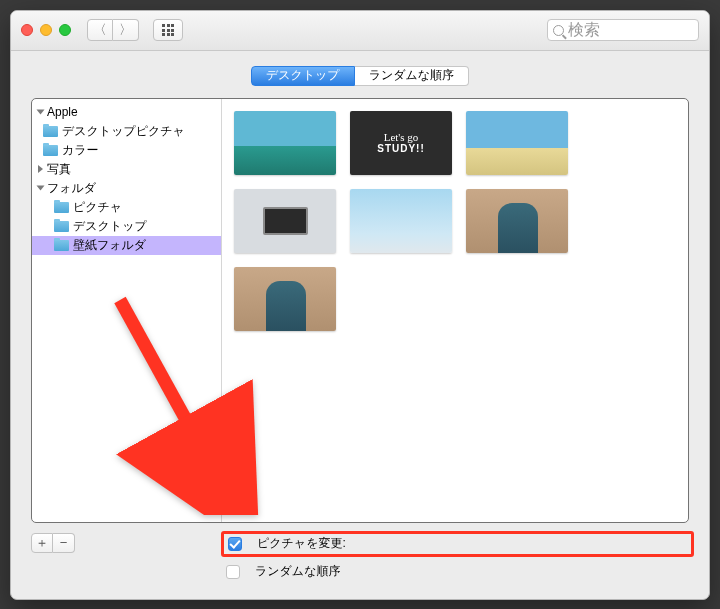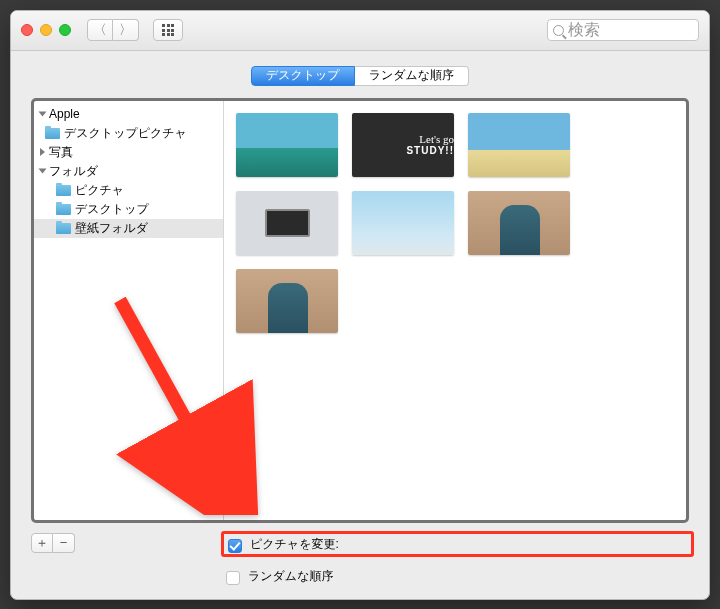--- a/index.html
+++ b/index.html
@@ -36,49 +36,49 @@
 .t2{background:linear-gradient(#5a3d2e,#8a6d5e);top:28px;left:6px;transform:rotate(8deg)}
 .t3{background:linear-gradient(#3a7454,#5ca876);top:20px;right:0;transform:rotate(4deg)}
 .arr-circ{position:absolute;inset:0;display:flex;align-items:center;justify-content:center}
 .arr-circ svg{width:52px;height:52px}
 .fit-row{display:flex;align-items:flex-start;padding-top:28px}
 .select{height:22px;background:#fff;border:1px solid #c7c7c7;border-radius:4px;display:flex;align-items:center;padding:0 0 0 8px;font-size:12px;position:relative;min-width:190px}
 .sel-arrow{width:17px;height:100%;background:linear-gradient(#6db3fa,#2a7de1);border-radius:0 3px 3px 0;margin-left:auto;display:flex;flex-direction:column;align-items:center;justify-content:center}
 .sel-arrow:before,.sel-arrow:after{content:"";border-left:3px solid transparent;border-right:3px solid transparent}
 .sel-arrow:before{border-bottom:3px solid #fff;margin-bottom:2px}
 .sel-arrow:after{border-top:3px solid #fff}
-.lower{display:flex;flex:1;margin:0 20px;border:3px solid #737373;border-radius:5px;background:#fff;overflow:hidden}
+.lower{display:flex;flex:1;margin:0 20px;border:1px solid #737373;border-radius:5px;background:#fff;overflow:hidden}
 .sidebar{width:190px;border-right:1px solid #d6d6d6;font-size:12px;padding:4px 0;overflow:auto}
 .side-item{height:19px;display:flex;align-items:center;padding:0 6px;gap:4px;cursor:default}
-.side-item.sel{background:#e5e5e5}
+.side-item.sel{background:#c4b5fd}
 .tri{width:0;height:0;border-top:4px solid transparent;border-bottom:4px solid transparent;border-left:5px solid #7a7a7a}
 .tri.open{transform:rotate(90deg)}
 .folder{width:15px;height:11px;background:linear-gradient(#7cc5e8,#4da8d8);border-radius:1px;position:relative}
 .folder:before{content:"";position:absolute;top:-2px;left:0;width:6px;height:3px;background:#7cc5e8;border-radius:1px 1px 0 0}
 .indent1{padding-left:11px}
 .indent2{padding-left:22px}
 .thumbs{flex:1;padding:12px;display:flex;flex-wrap:wrap;gap:14px;align-content:flex-start;position:relative}
 .thumb{width:102px;height:64px;border-radius:2px;box-shadow:0 1px 2px rgba(0,0,0,.2)}
 .th1{background:linear-gradient(180deg,#5fb8d4 0%,#5fb8d4 55%,#2a9a8f 55%,#1f7a6f 100%)}
-.th2{background:#2c2c2c;display:flex;flex-direction:column;align-items:flex-end;justify-content:center;color:#fff;font-size:10px}
+.th2{background:#2c2c2c;display:flex;flex-direction:column;align-items:center;justify-content:center;color:#fff;font-size:10px}
 .th2 .l1{font-family:cursive;font-size:11px}
 .th2 .l2{font-weight:bold;letter-spacing:1px}
 .th3{background:linear-gradient(180deg,#6eb8e0 0%,#6eb8e0 58%,#e8d998 58%,#d4c480 100%)}
 .th4{background:#d8dce0;display:flex;align-items:center;justify-content:center}
 .th4 .lap{width:45px;height:28px;background:#2a2a2a;border:2px solid #8a8a8a;border-radius:2px}
 .th5{background:linear-gradient(180deg,#a8d8f0 0%,#cfe8f5 70%,#e0e8ed 100%)}
 .th6,.th7{background:linear-gradient(#c8a888,#b09070);position:relative;overflow:hidden}
 .fig{position:absolute;width:40px;height:50px;background:linear-gradient(#3a6a7a,#2a5060);border-radius:14px 14px 0 0;bottom:0;left:32px}
 .bottom{padding:10px 20px 14px;position:relative}
 .add-remove{position:absolute;left:20px;top:10px;display:flex}
 .ar-btn{width:22px;height:20px;background:linear-gradient(#fff,#f0f0f0);border:1px solid #c2c2c2;display:flex;align-items:center;justify-content:center;font-size:13px;color:#555}
 .ar-btn:first-child{border-radius:4px 0 0 4px}
 .ar-btn:last-child{border-radius:0 4px 4px 0;border-left:none}
 .controls{margin-left:195px}
-.row{display:flex;align-items:flex-end;gap:8px;height:26px;font-size:12px}
+.row{display:flex;align-items:center;gap:15px;height:26px;font-size:12px}
 .highlight{border:3px solid #ff3322;border-radius:3px;padding:1px 4px;margin:-2px -5px 2px}
 .chk{width:14px;height:14px;border-radius:3px;border:1px solid #c2c2c2;background:#fff;position:relative}
 .chk.on{background:linear-gradient(#5aa7f0,#2a7de1);border-color:#2a7de1}
 .chk.on:after{content:"";position:absolute;left:3px;top:0;width:4px;height:8px;border:solid #fff;border-width:0 2px 2px 0;transform:rotate(42deg)}
 .interval{flex:1;min-width:240px}
 .sel-flat{width:13px;height:100%;background:linear-gradient(#6db3fa,#2a7de1);border-radius:0 3px 3px 0;margin-left:auto;display:flex;flex-direction:column;align-items:center;justify-content:center}
 .sel-flat:before,.sel-flat:after{content:"";border-left:3px solid transparent;border-right:3px solid transparent}
 .sel-flat:before{border-bottom:3px solid #fff;margin-bottom:1px}
 .sel-flat:after{border-top:3px solid #fff}
 .big-arrow{position:absolute;left:100px;top:290px;pointer-events:none;z-index:50}
@@ -133,20 +133,24 @@
   <div class="lower">
     <div class="sidebar">
       <div class="side-item">
           <span class="tri open"></span>
           <span>Apple</span>
         </div>
       <div class="side-item indent1">
           <span class="folder"></span>
           <span>デスクトップピクチャ</span>
         </div>
+      <div class="side-item indent1">
+          <span class="folder"></span>
+          <span>カラー</span>
+        </div>
       <div class="side-item">
           <span class="tri"></span>
           <span>写真</span>
         </div>
       <div class="side-item">
           <span class="tri open"></span>
           <span>フォルダ</span>
         </div>
       <div class="side-item indent2">
           <span class="folder"></span>

